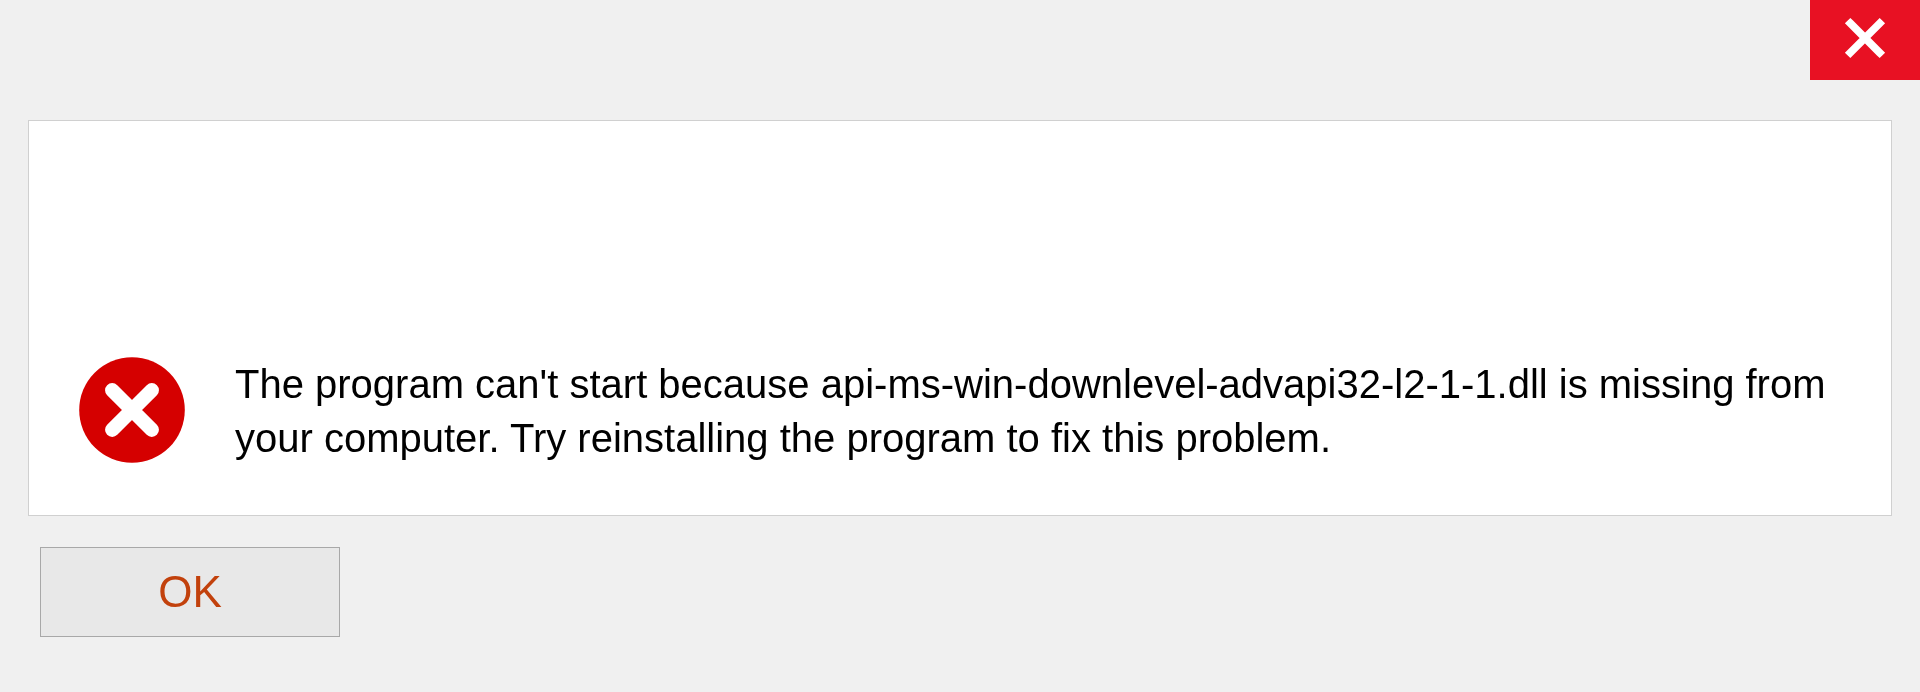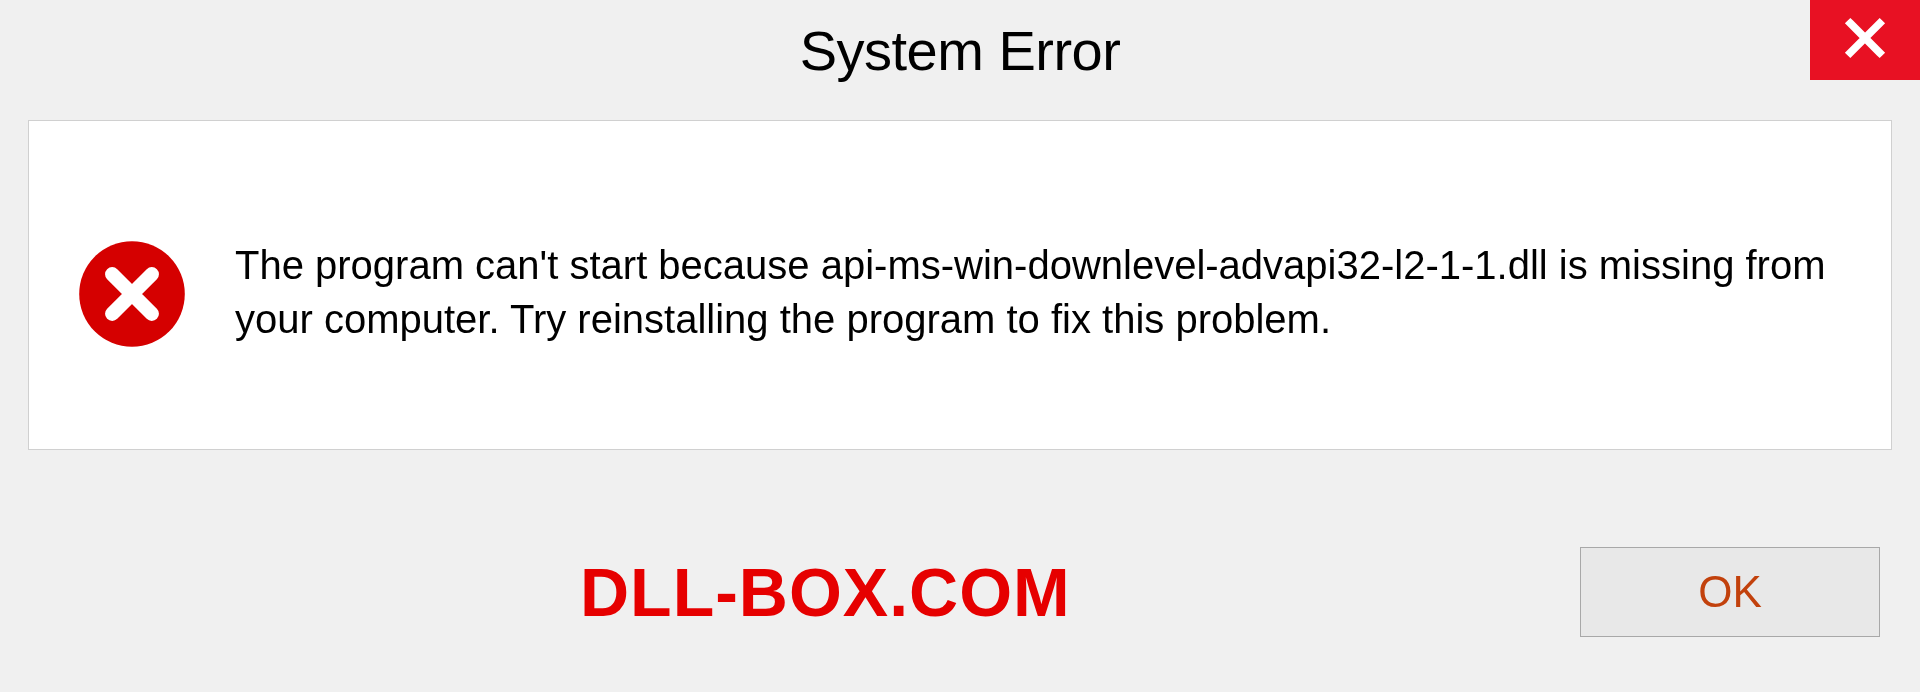--- a/index.html
+++ b/index.html
@@ -43,23 +43,23 @@
     .close-button svg {
       width: 44px;
       height: 44px;
     }
     .content-panel {
       margin: 20px 28px 0 28px;
       background: #ffffff;
       border: 1px solid #d0d0d0;
       padding: 60px 48px 50px 48px;
       display: flex;
-      align-items: center;
+      align-items: flex-end;
       gap: 48px;
-      height: 330px;
+      height: 396px;
     }
     .error-icon {
       flex-shrink: 0;
       width: 110px;
       height: 110px;
       position: relative;
       margin-top: 8px;
     }
     .error-icon svg {
       width: 100%;
@@ -103,36 +103,34 @@
       align-items: center;
       justify-content: center;
       cursor: pointer;
       font-family: "Segoe UI", Tahoma, Arial, sans-serif;
     }
   </style>
 </head>
 <body>
 
 <div class="titlebar">
-  <span class="title-text">System Error</span>
   <div class="close-button">
     <span>
       <svg viewBox="0 0 24 24">
         <path d="M4 4 L20 20 M20 4 L4 20" stroke="#ffffff" stroke-width="4.2" stroke-linecap="square" fill="none"></path>
       </svg>
     </span>
   </div>
 </div>
 
 <div class="content-panel">
   <div class="error-icon">
     <svg viewBox="0 0 100 100">
       <circle cx="50" cy="50" r="48" fill="#d50000"></circle>
       <path d="M32 32 L68 68 M68 32 L32 68" stroke="#ffffff" stroke-width="13" stroke-linecap="round" fill="none"></path>
     </svg>
   </div>
   <div class="message-text">The program can't start because api-ms-win-downlevel-advapi32-l2-1-1.dll is missing from your computer. Try reinstalling the program to fix this problem.</div>
 </div>
 
 <div class="footer">
-  <div class="watermark">DLL-BOX.COM</div>
   <button class="ok-button">OK</button>
 </div>
 
 </body></html>

